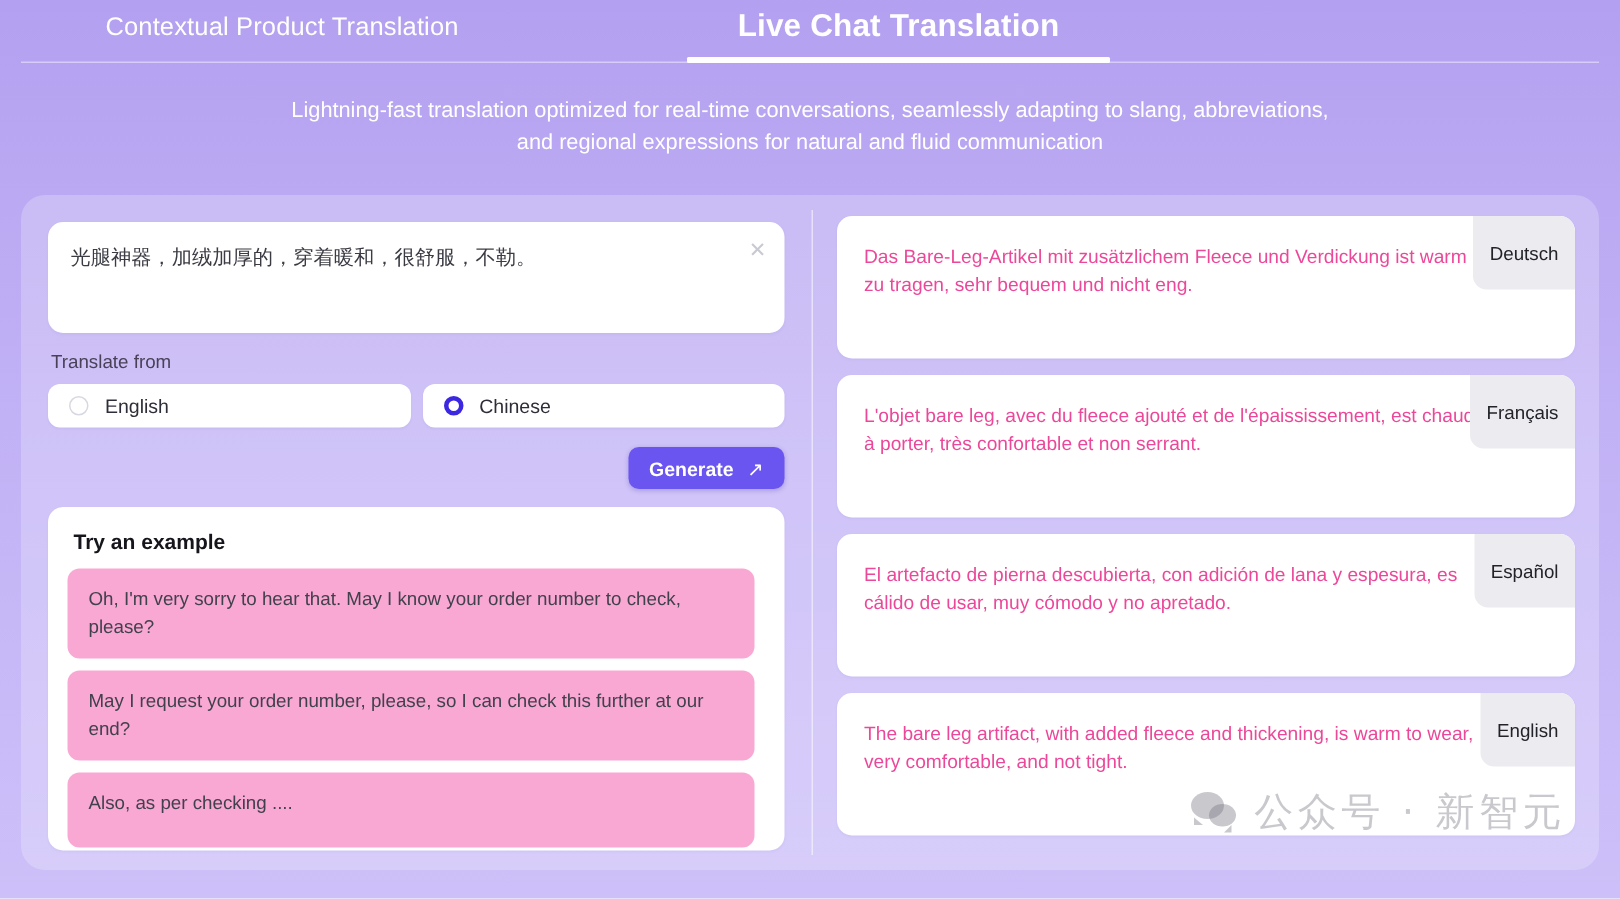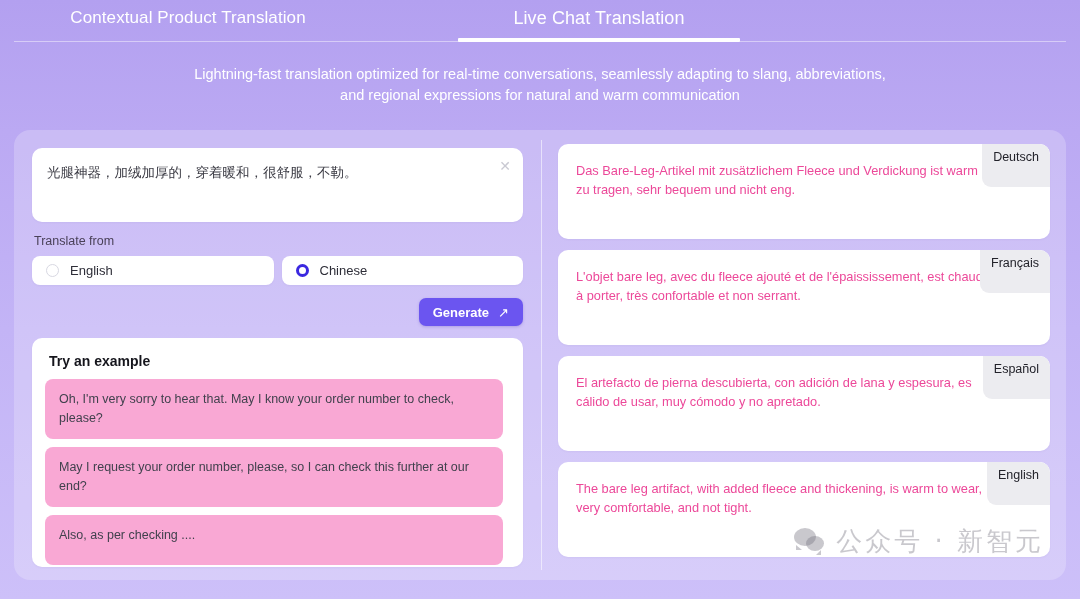--- a/index.html
+++ b/index.html
@@ -39,21 +39,21 @@
     text-align: center;
     color: #ffffff;
     font-size: 17px;
     line-height: 28px;
     letter-spacing: 0.1px;
     cursor: pointer;
     padding-bottom: 10px;
   }
   .tab.t1 { width: 340px; margin-left: 18px; }
   .tab.t2 { width: 250px; margin-left: 50px; }
-  .tab.t3 { width: 282px; margin-left: 100px; font-weight: normal; font-size: 18px; }
+  .tab.t3 { width: 282px; margin-left: 100px; font-weight: bold; font-size: 21px; }
   .tab.active::after {
     content: "";
     position: absolute;
     left: 0;
     right: 0;
     bottom: 0;
     height: 4px;
     background: #ffffff;
     border-radius: 1px;
   }
@@ -240,22 +240,22 @@
     color: #ec4899;
   }
   .lang-badge {
     position: absolute;
     top: 0;
     right: 0;
     background: #ececf0;
     color: #22222a;
     font-size: 12.5px;
     line-height: 27px;
-    height: 43px;
-    padding: 0 11px;
+    height: 25px;
+    padding: 12px 11px;
     border-bottom-left-radius: 9px;
     border-top-right-radius: 10px;
     white-space: nowrap;
   }
 
   
   .watermark {
     position: absolute;
     right: 36px;
     bottom: 40px;
@@ -296,21 +296,21 @@
   <div class="tab t1">
     <span>Contextual Product Translation</span>
   </div>
   <div class="tab t3 active">
     <span>Live Chat Translation</span>
   </div>
 </div>
 
 <div class="subtitle">
   <span class="line">Lightning-fast translation optimized for real-time conversations, seamlessly adapting to slang, abbreviations,</span>
-  <span class="line">and regional expressions for natural and warm communication</span>
+  <span class="line">and regional expressions for natural and fluid communication</span>
 </div>
 
 <div class="panel">
 
   <div class="panel-left">
 
     <div class="source-box">
       <div class="source-text">光腿神器，加绒加厚的，穿着暖和，很舒服，不勒。</div>
       <div class="clear-icon">✕</div>
     </div>

